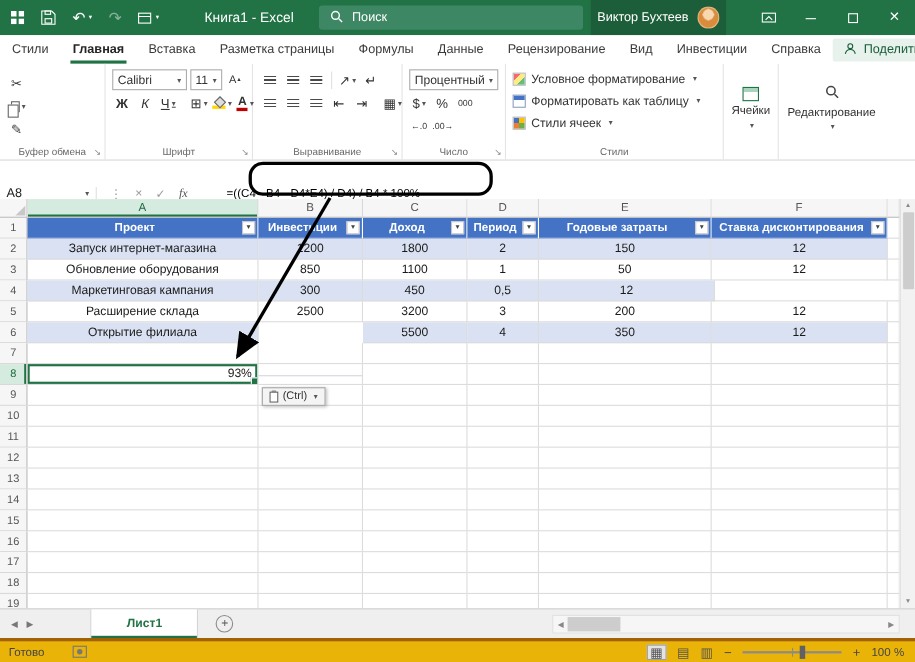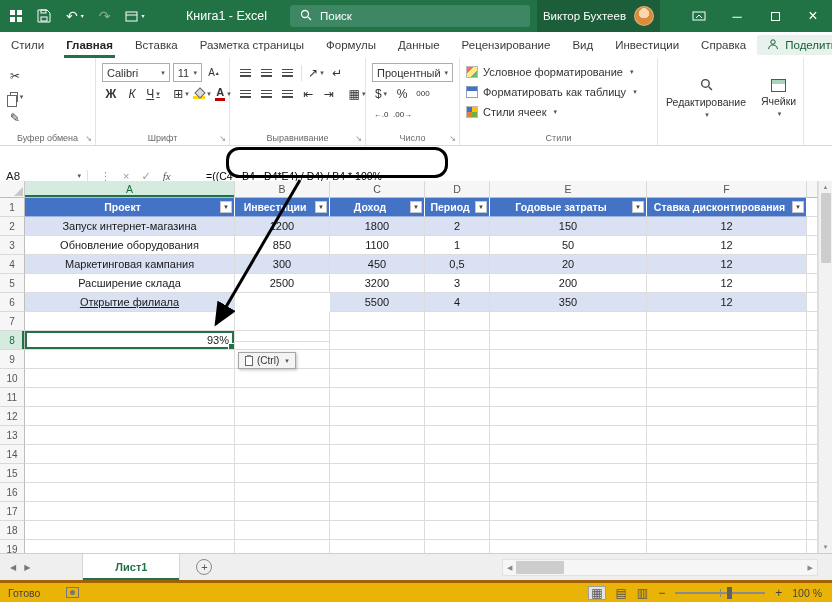--- a/index.html
+++ b/index.html
@@ -327,37 +327,37 @@
           <span class="car">▾</span>
       </div>
       <div class="style-item">
         <span class="ic-cellstyles"></span>
         <span>Стили ячеек</span>
           <span class="car">▾</span>
       </div>
       <div class="rg-label"><span>Стили</span></div>
     </div>
 
+    <div class="rgroup" style="width:50px">
+      <div class="vgroup-btn">
+        <span class="ic-cells"></span>
+        <span>Ячейки</span>
+        <span class="car">▾</span>
+      </div>
+    </div>
+
     <div class="rgroup" style="width:96px;border-right:none">
       <div class="vgroup-btn">
         <span>
           <svg width="13" height="13" viewBox="0 0 12 12">
               <circle cx="5" cy="5" r="3.5" fill="none" stroke="#444" stroke-width="1.3"></circle>
               <line x1="8" y1="8" x2="11" y2="11" stroke="#444" stroke-width="1.3"></line>
             </svg>
         </span>
         <span>Редактирование</span>
-        <span class="car">▾</span>
-      </div>
-    </div>
-
-    <div class="rgroup" style="width:50px">
-      <div class="vgroup-btn">
-        <span class="ic-cells"></span>
-        <span>Ячейки</span>
         <span class="car">▾</span>
       </div>
     </div>
 
   </div>
 
   <div class="formulabar">
     <div class="namebox">
       <span>A8</span>
         <span class="car">▾</span>
@@ -414,37 +414,36 @@
           <div class="cell" style="width: 157px;">50</div>
           <div class="cell" style="width: 160px;">12</div>
           <div class="cell fillercell"></div>
         </div>
         <div class="grow">
           <div class="rowhdr">4</div>
           <div class="cell band" style="width: 210px;">Маркетинговая кампания</div>
           <div class="cell band" style="width: 95px;">300</div>
           <div class="cell band" style="width: 95px;">450</div>
           <div class="cell band" style="width: 65px;">0,5</div>
-          <div class="cell band" style="width: 157px;">20</div>
           <div class="cell band" style="width: 160px;">12</div>
           <div class="cell fillercell"></div>
         </div>
         <div class="grow">
           <div class="rowhdr">5</div>
           <div class="cell" style="width: 210px;">Расширение склада</div>
           <div class="cell" style="width: 95px;">2500</div>
           <div class="cell" style="width: 95px;">3200</div>
           <div class="cell" style="width: 65px;">3</div>
           <div class="cell" style="width: 157px;">200</div>
           <div class="cell" style="width: 160px;">12</div>
           <div class="cell fillercell"></div>
         </div>
         <div class="grow">
           <div class="rowhdr">6</div>
-          <div class="cell band" style="width: 210px; text-decoration: underline;">Открытие филиала</div>
+          <div class="cell band" style="width: 210px;">Открытие филиала</div>
           <div class="cell band" style="width: 95px; margin-top: 48px;">4000</div>
           <div class="cell band" style="width: 95px;">5500</div>
           <div class="cell band" style="width: 65px;">4</div>
           <div class="cell band" style="width: 157px;">350</div>
           <div class="cell band" style="width: 160px;">12</div>
           <div class="cell fillercell"></div>
         </div>
         <div class="grow">
           <div class="rowhdr">7</div>
           <div class="cell" style="width: 210px;"></div>

